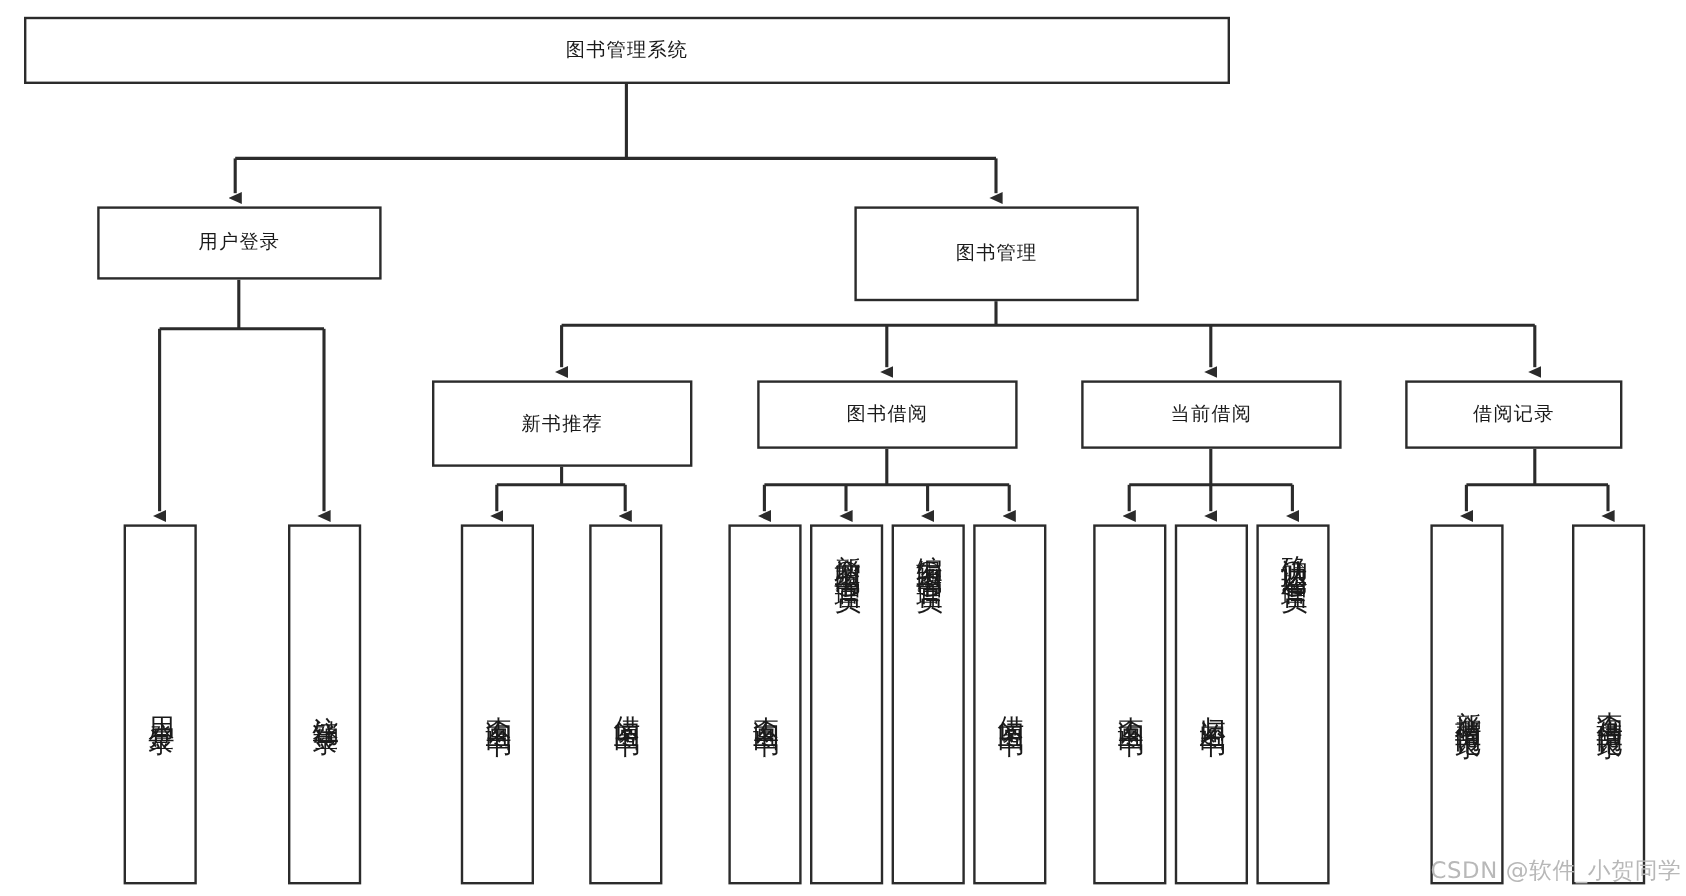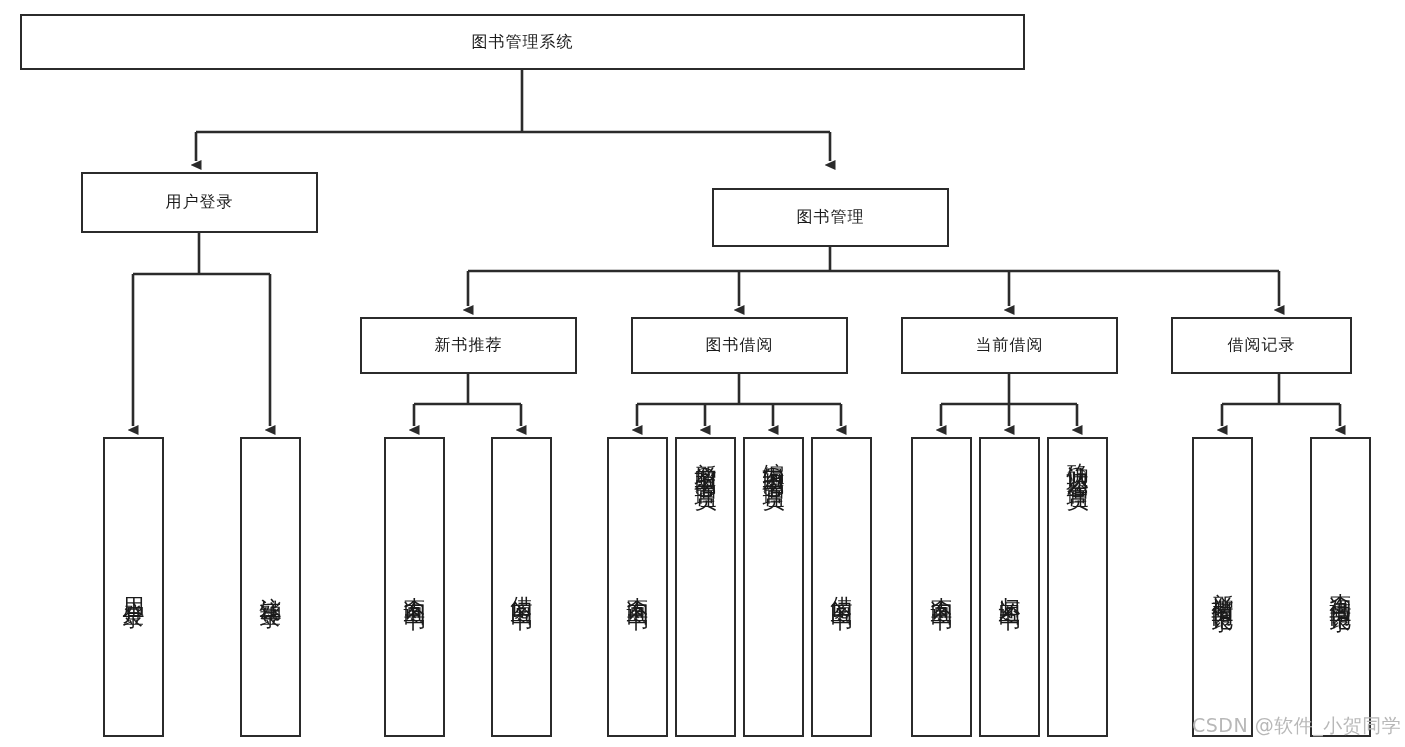--- a/index.html
+++ b/index.html
@@ -130,25 +130,25 @@
   </svg>
 
   <div class="node horiz" style="left:20px; top:14px; width:1005px; height:56px;">
     <span class="label">图书管理系统</span>
   </div>
 
   <div class="node horiz" style="left:81px; top:172px; width:237px; height:61px;">
     <span class="label">用户登录</span>
   </div>
 
-  <div class="node horiz" style="left:712px; top:188px; width:237px; height:59px;">
+  <div class="node horiz" style="left:712px; top:172px; width:237px; height:79px;">
     <span class="label">图书管理</span>
   </div>
 
-  <div class="node horiz" style="left:360px; top:317px; width:217px; height:57px;">
+  <div class="node horiz" style="left:360px; top:317px; width:217px; height:72px;">
     <span class="label">新书推荐</span>
   </div>
 
   <div class="node horiz" style="left:631px; top:317px; width:217px; height:57px;">
     <span class="label">图书借阅</span>
   </div>
 
   <div class="node horiz" style="left:901px; top:317px; width:217px; height:57px;">
     <span class="label">当前借阅</span>
   </div>

